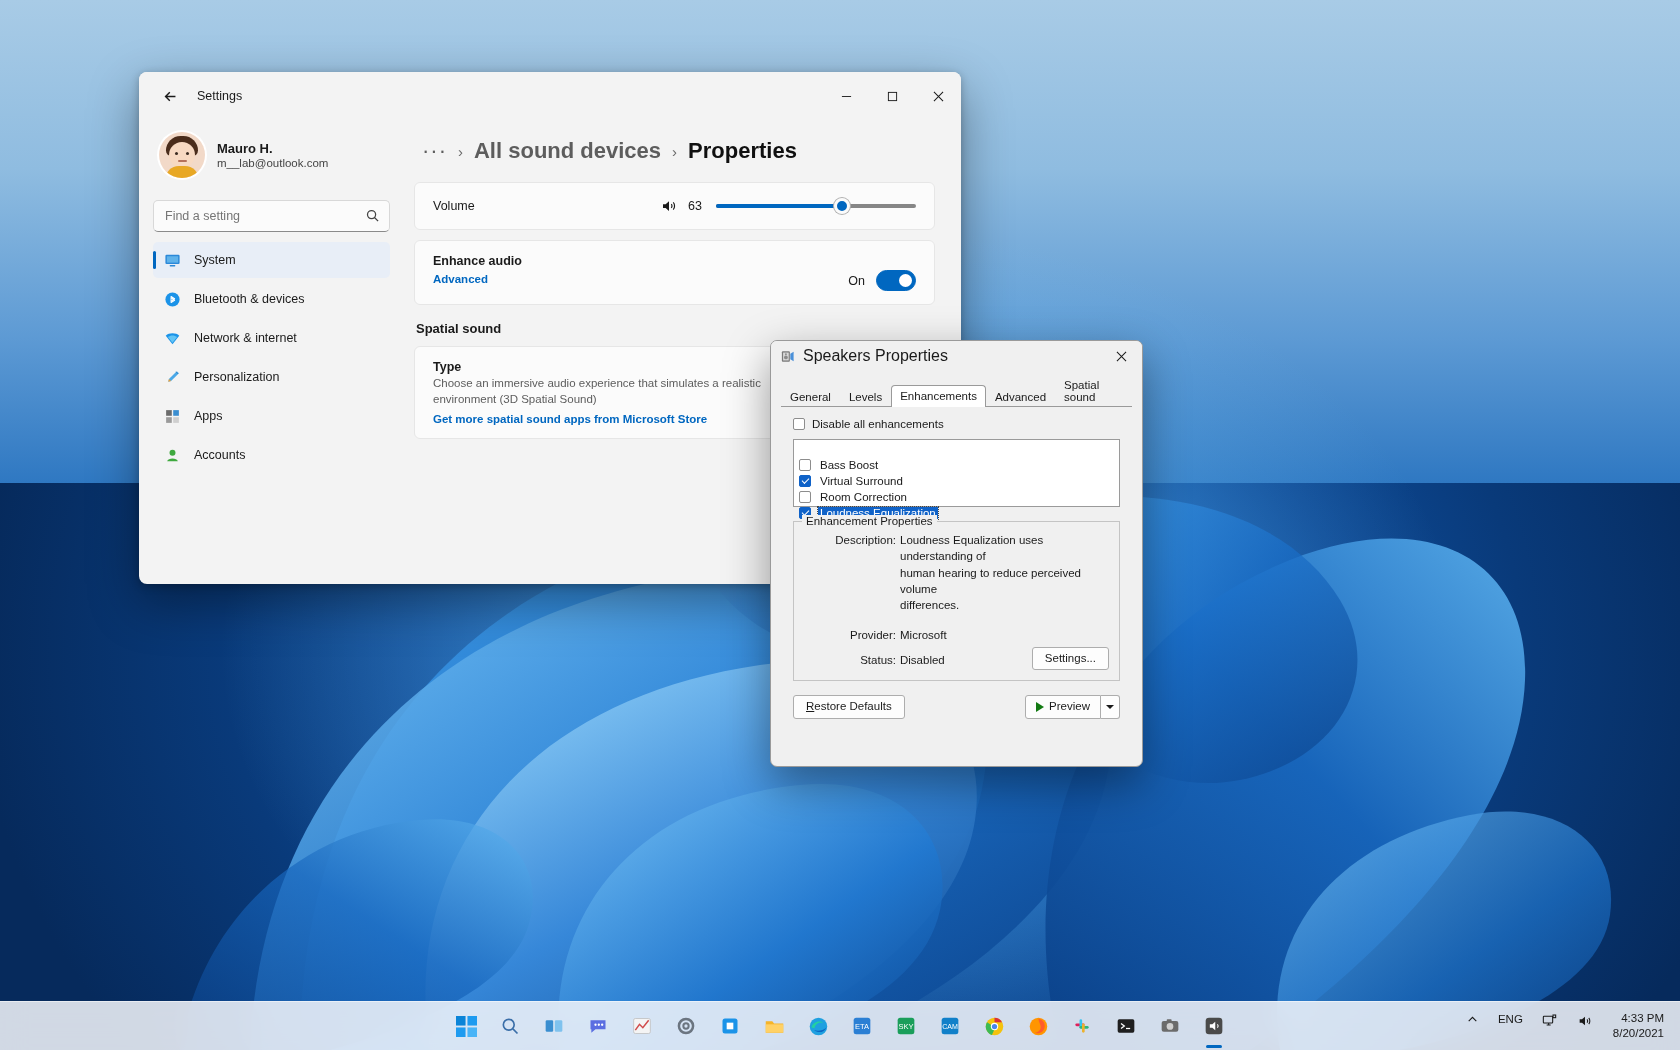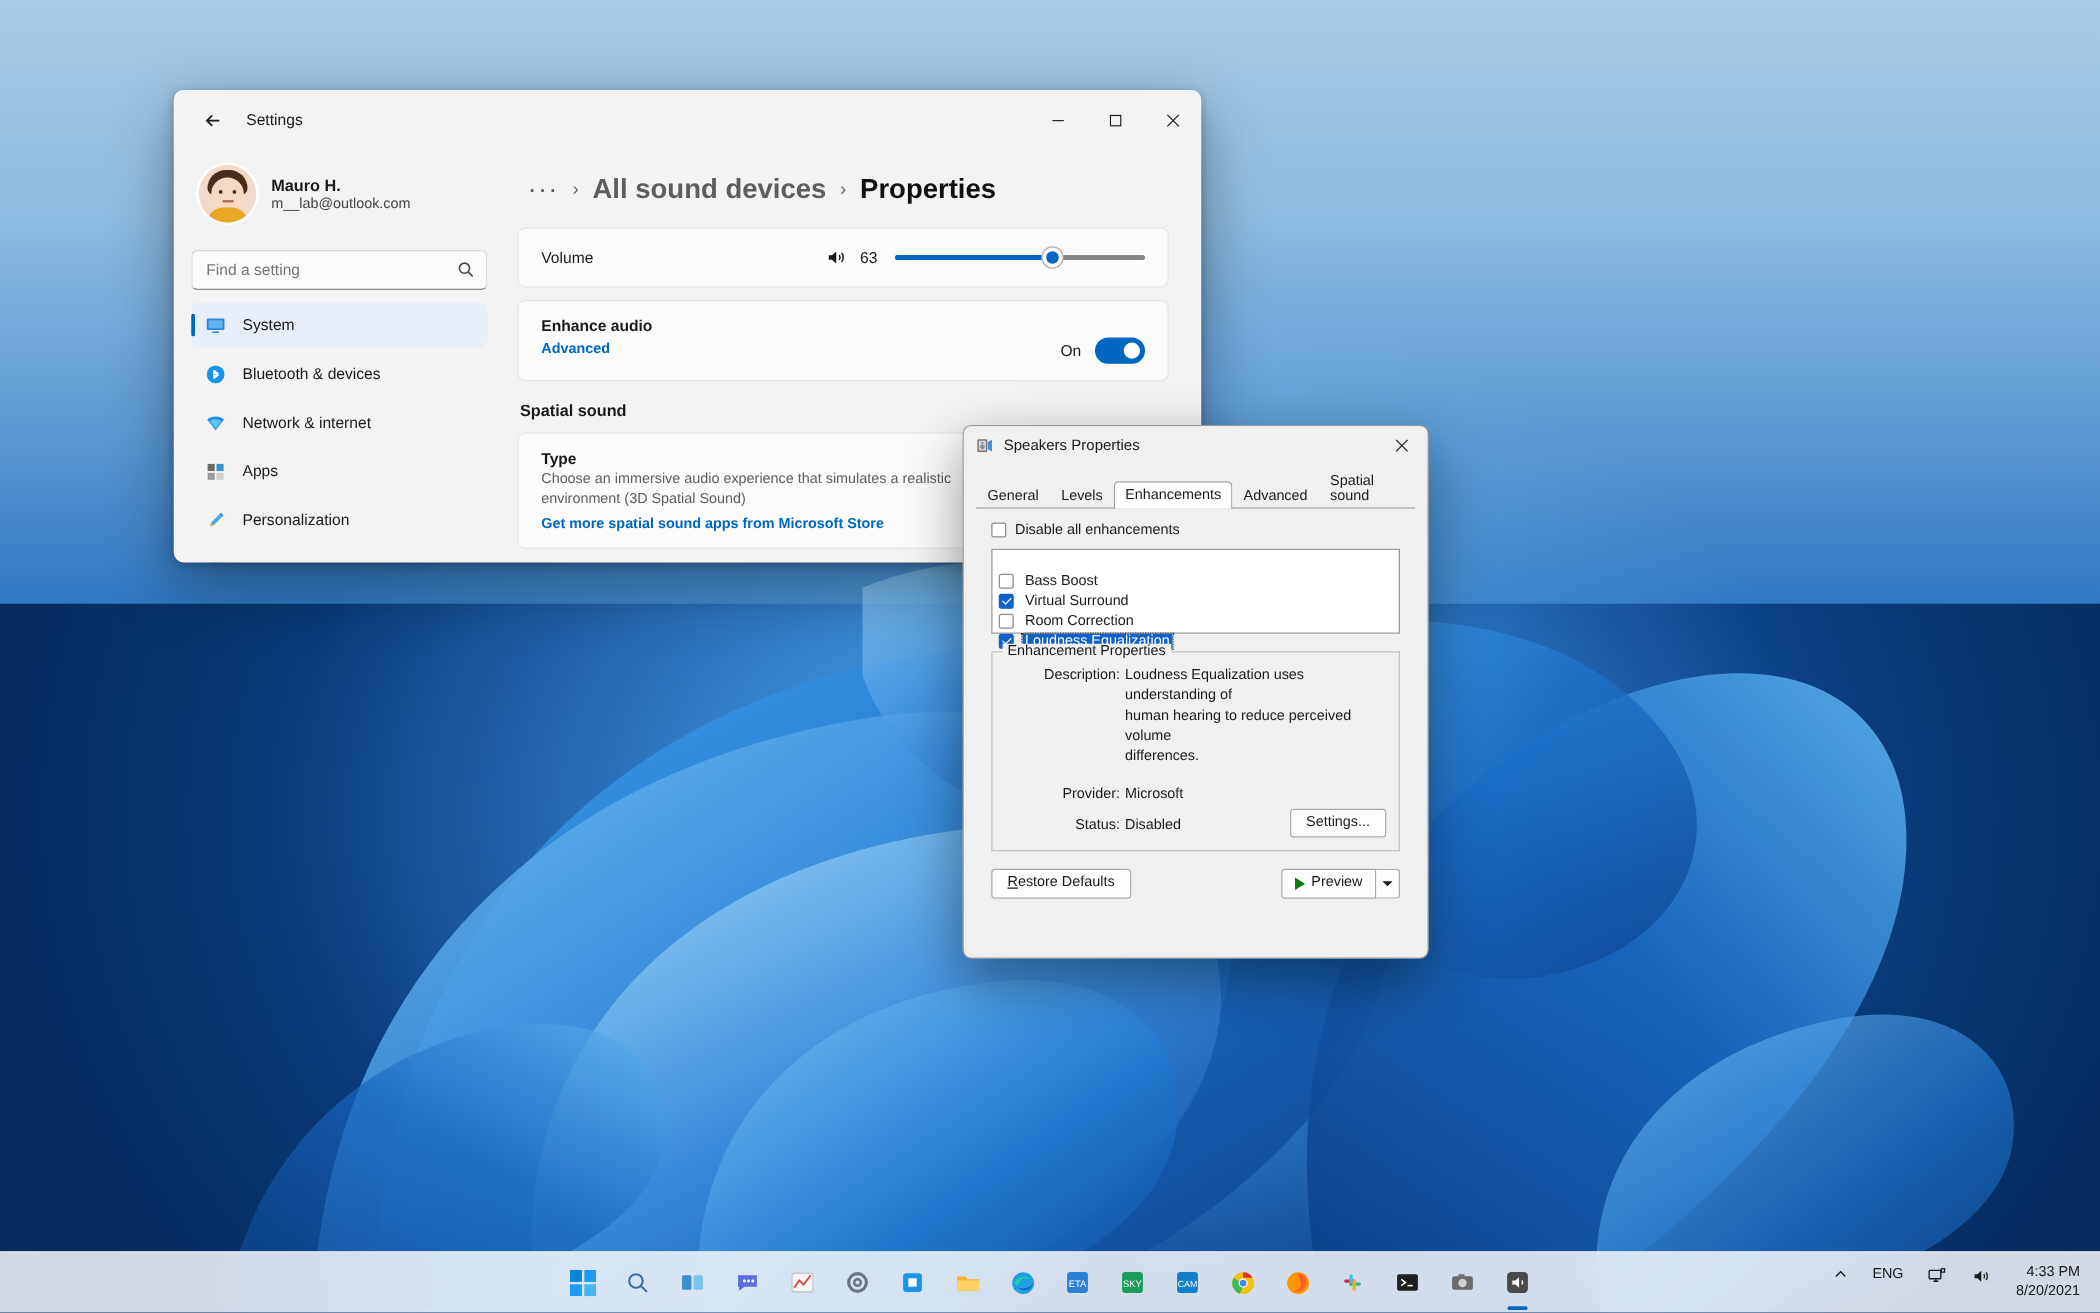--- a/index.html
+++ b/index.html
@@ -11,21 +11,21 @@
   
   .wallpaper{position:absolute;inset:0;overflow:hidden;
     background:
       radial-gradient(ellipse 900px 700px at 52% 62%, #1e7ad8 0%, #1462b8 28%, #0d4a96 52%, #093a7a 72%, #062a5c 100%),
       linear-gradient(180deg,#9fc5e8 0%,#6aa6dd 12%,#2d73c4 30%,#0e4a93 60%,#062a5c 100%);
   }
   .wp-sky{position:absolute;left:0;top:0;width:100%;height:46%;
     background:linear-gradient(180deg,#a8cbe6 0%,#8fbce0 35%,#5d9ad4 70%,#2f78c2 100%);}
   
   .settings-win{
-    position:absolute;left:139px;top:72px;width:822px;height:378px;
+    position:absolute;left:139px;top:72px;width:822px;height:512px;
     background:#f3f3f3;border-radius:8px;overflow:hidden;
     box-shadow:0 18px 50px rgba(0,0,0,.38), 0 2px 8px rgba(0,0,0,.25);
     display:flex;flex-direction:column;
   }
   .title-bar{height:48px;display:flex;align-items:center;flex:none;background:#f3f3f3;}
   .tb-back{width:46px;height:32px;margin-left:8px;display:flex;align-items:center;justify-content:center;
     border-radius:5px;color:#1a1a1a;font-size:15px;cursor:default;}
   .tb-title{font-size:12.5px;color:#1a1a1a;margin-left:4px;}
   .tb-spacer{flex:1;}
   .tb-btn{width:46px;height:48px;display:flex;align-items:center;justify-content:center;
@@ -88,21 +88,21 @@
   .ty-title{font-size:12.5px;font-weight:bold;color:#1a1a1a;}
   .ty-sub{font-size:11.5px;color:#5d5d5d;line-height:1.38;max-width:330px;}
   .ty-link{font-size:11.5px;color:#0067c0;font-weight:bold;margin-top:3px;}
   
   .dlg{position:absolute;left:770px;top:340px;width:371px;height:425px;
     background:#f0f0f0;border:1px solid #9a9a9a;border-radius:7px;overflow:hidden;
     box-shadow:0 16px 46px rgba(0,0,0,.40);
     font-family:"Liberation Sans",sans-serif;}
   .dlg-tb{height:30px;display:flex;align-items:center;background:#f0f0f0;padding-left:9px;}
   .dlg-ico{width:15px;height:15px;margin-right:8px;position:relative;flex:none;}
-  .dlg-title{font-size:12px;color:#1a1a1a;}
+  .dlg-title{font-size:16px;color:#1a1a1a;}
   .dlg-x{margin-left:auto;width:42px;height:30px;display:flex;align-items:center;justify-content:center;font-size:12px;color:#1a1a1a;}
   .dlg-body{padding:0 10px;}
   .tabs{display:flex;align-items:flex-end;gap:0;border-bottom:1px solid #9a9a9a;margin-top:2px;}
   .tab{font-size:11.5px;color:#1a1a1a;padding:4px 8px 4px 8px;border:1px solid transparent;border-bottom:none;
     position:relative;top:1px;}
   .tab.active{background:#fff;border-color:#9a9a9a;border-radius:4px 4px 0 0;padding-bottom:5px;}
   .dlg-panel{background:#f0f0f0;padding:11px 12px 0 12px;}
   .dlg-desc{font-size:11.5px;color:#1a1a1a;line-height:1.42;margin-bottom:11px;}
   .chk-line{display:flex;align-items:center;gap:7px;margin-bottom:9px;}
   .chk{width:12px;height:12px;border:1px solid #8d8d8d;background:#fff;border-radius:2px;flex:none;
@@ -271,37 +271,37 @@
             <svg width="17" height="17" viewBox="0 0 24 24">
                 <path d="M2.5 8 C7 3.5, 17 3.5, 21.5 8 L12 20 Z" fill="#1b93e8"></path>
                 <path d="M5.5 10 C9 6.8, 15 6.8, 18.5 10 L12 18 Z" fill="#62c4f5"></path>
               </svg>
           </span>
           <span>Network &amp; internet</span>
         </div>
         <div class="nav-item">
           <span class="nav-ico">
             <svg width="17" height="17" viewBox="0 0 24 24">
+                <path d="M18 3 L21 6 L10 17 L6 18 L7 14 Z" fill="#4aa8e8"></path>
+                <path d="M7 14 L10 17 L6 18 Z" fill="#f0a030"></path>
+                <path d="M17 4 L20 7" stroke="#2a7fc0" stroke-width="1.2"></path>
+              </svg>
+          </span>
+          <span>Personalization</span>
+        </div>
+        <div class="nav-item">
+          <span class="nav-ico">
+            <svg width="17" height="17" viewBox="0 0 24 24">
                 <rect x="3" y="3" width="8" height="8" fill="#6b6b6b"></rect>
                 <rect x="13" y="3" width="8" height="8" fill="#3b8ed0"></rect>
                 <rect x="3" y="13" width="8" height="8" fill="#9a9a9a"></rect>
                 <rect x="13" y="13" width="8" height="8" fill="#cfcfcf"></rect>
               </svg>
           </span>
           <span>Apps</span>
-        </div>
-        <div class="nav-item">
-          <span class="nav-ico">
-            <svg width="17" height="17" viewBox="0 0 24 24">
-                <path d="M18 3 L21 6 L10 17 L6 18 L7 14 Z" fill="#4aa8e8"></path>
-                <path d="M7 14 L10 17 L6 18 Z" fill="#f0a030"></path>
-                <path d="M17 4 L20 7" stroke="#2a7fc0" stroke-width="1.2"></path>
-              </svg>
-          </span>
-          <span>Personalization</span>
         </div>
         <div class="nav-item">
           <span class="nav-ico">
             <svg width="17" height="17" viewBox="0 0 24 24">
                 <circle cx="12" cy="8" r="4.2" fill="#3fa93f"></circle>
                 <path d="M4.5 20 C5.5 15, 18.5 15, 19.5 20 Z" fill="#3fa93f"></path>
               </svg>
           </span>
           <span>Accounts</span>
         </div>

